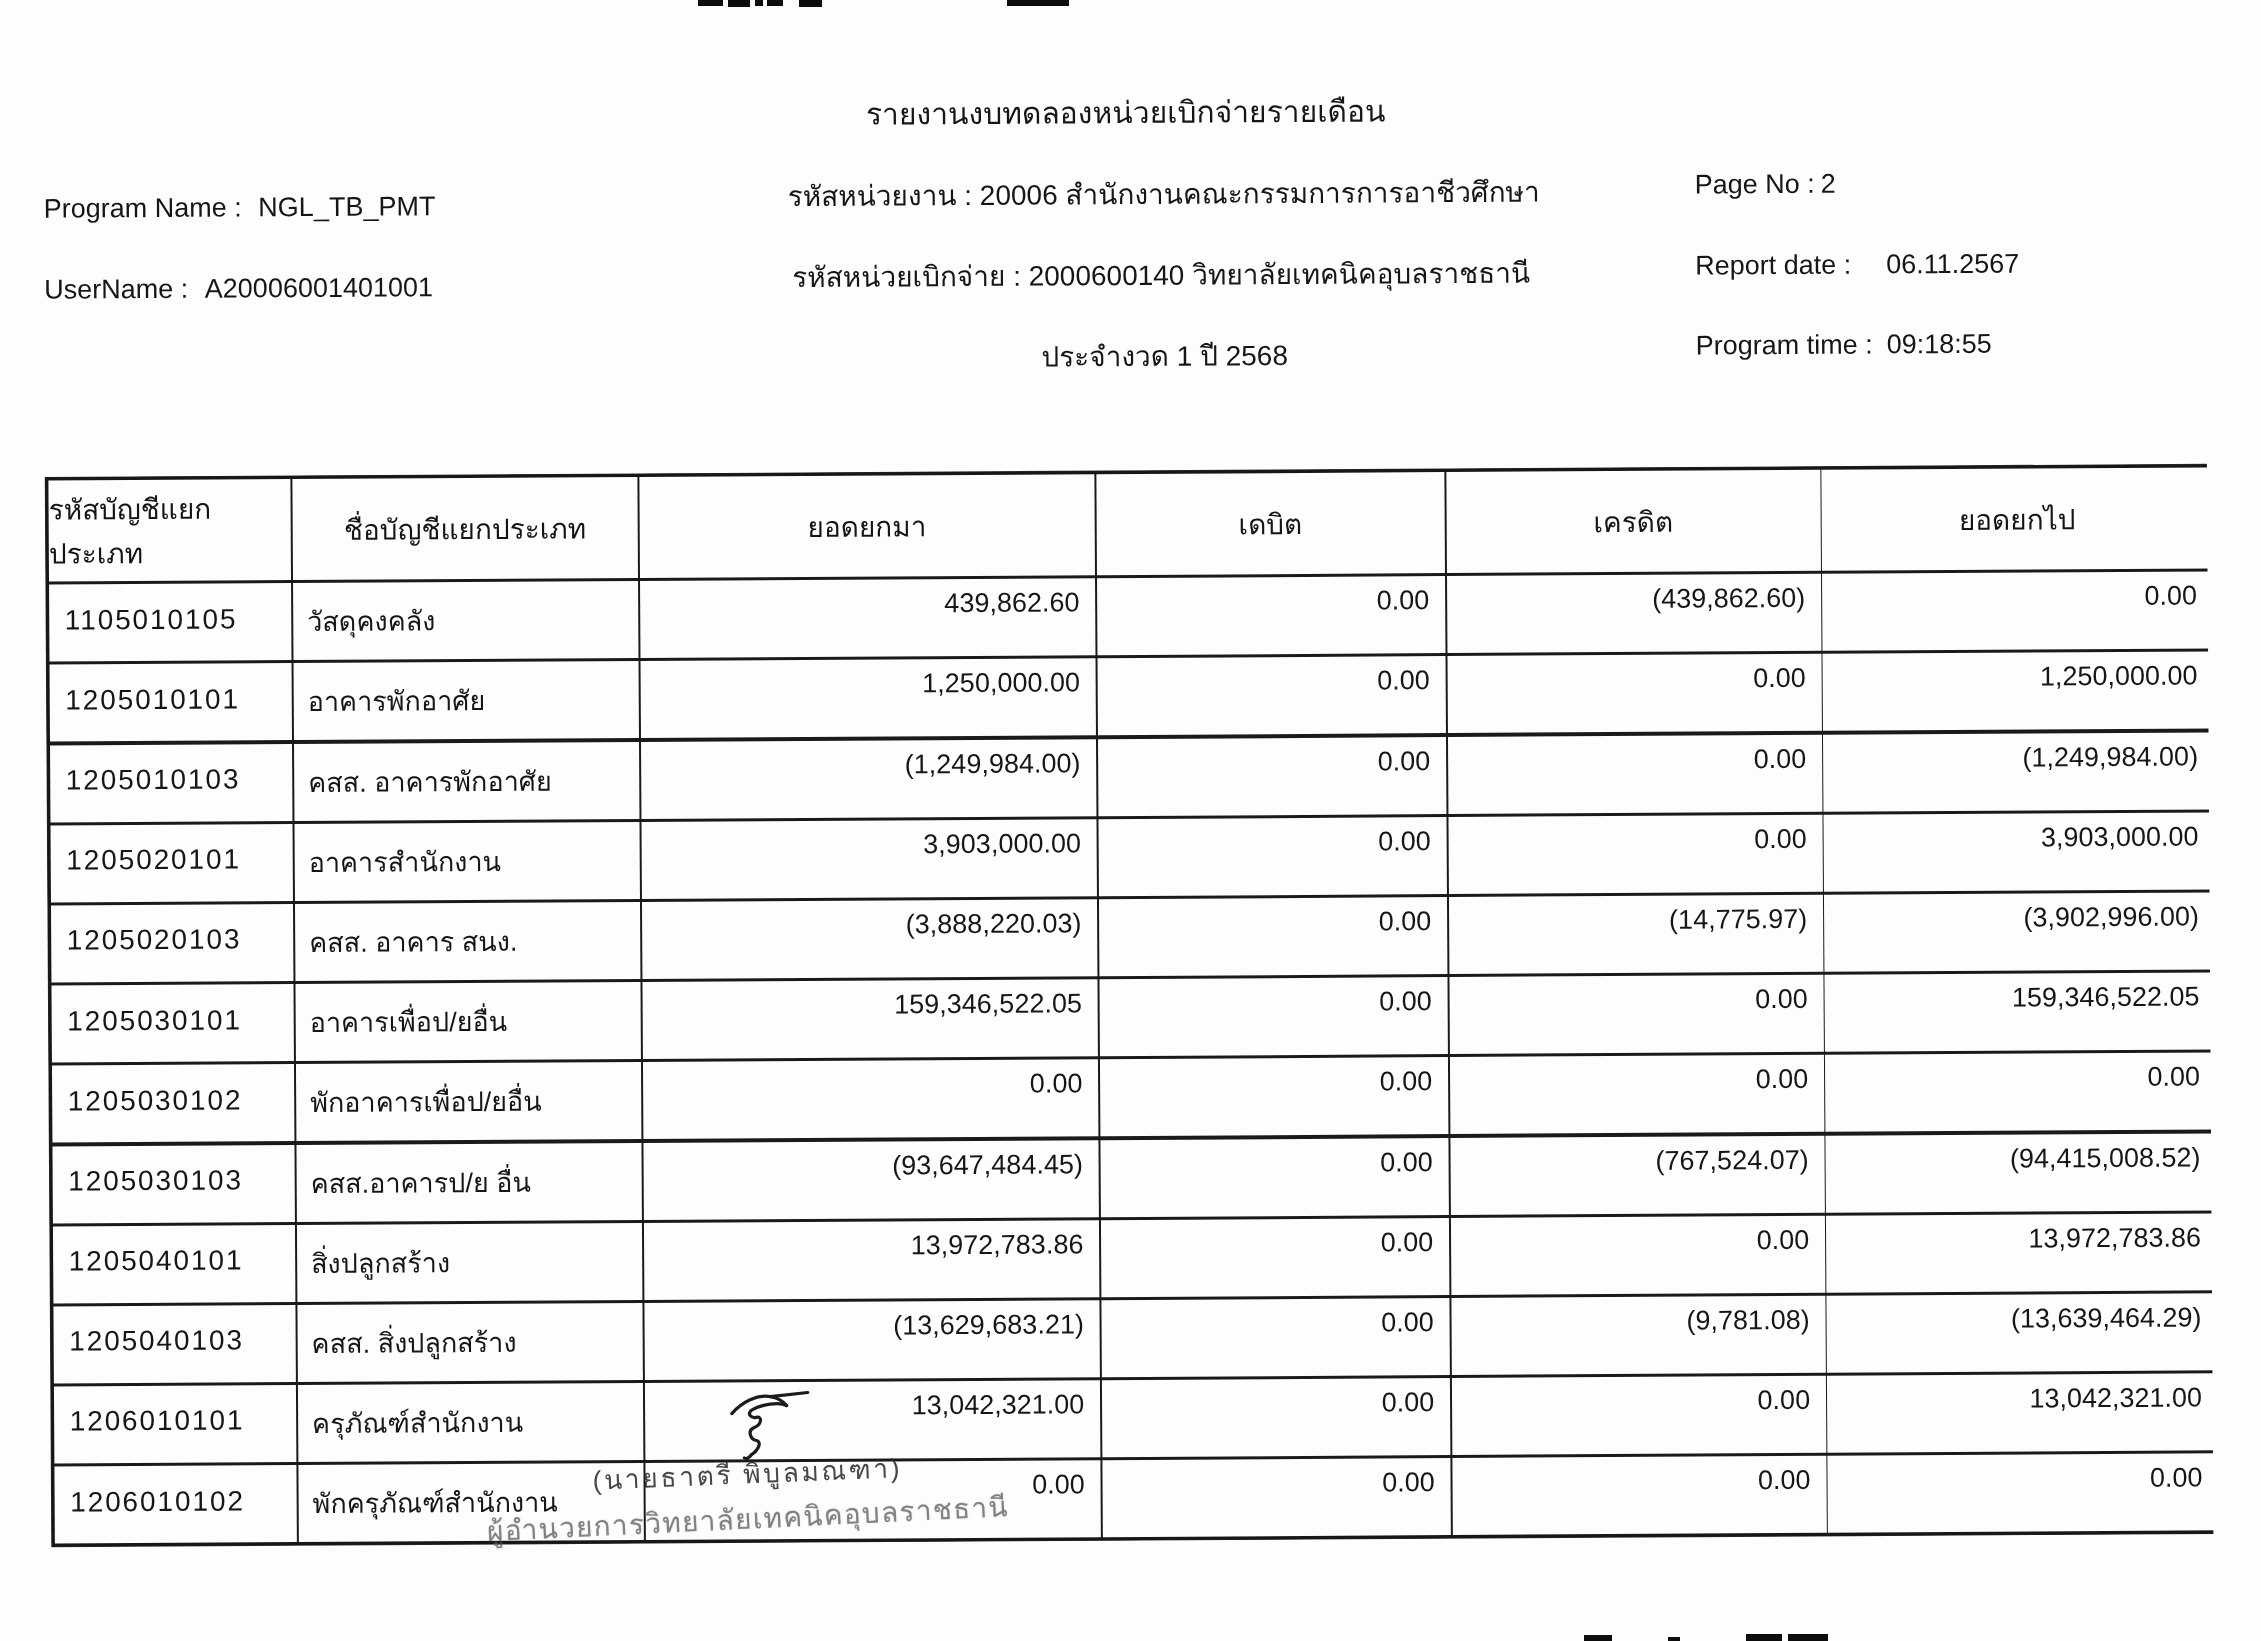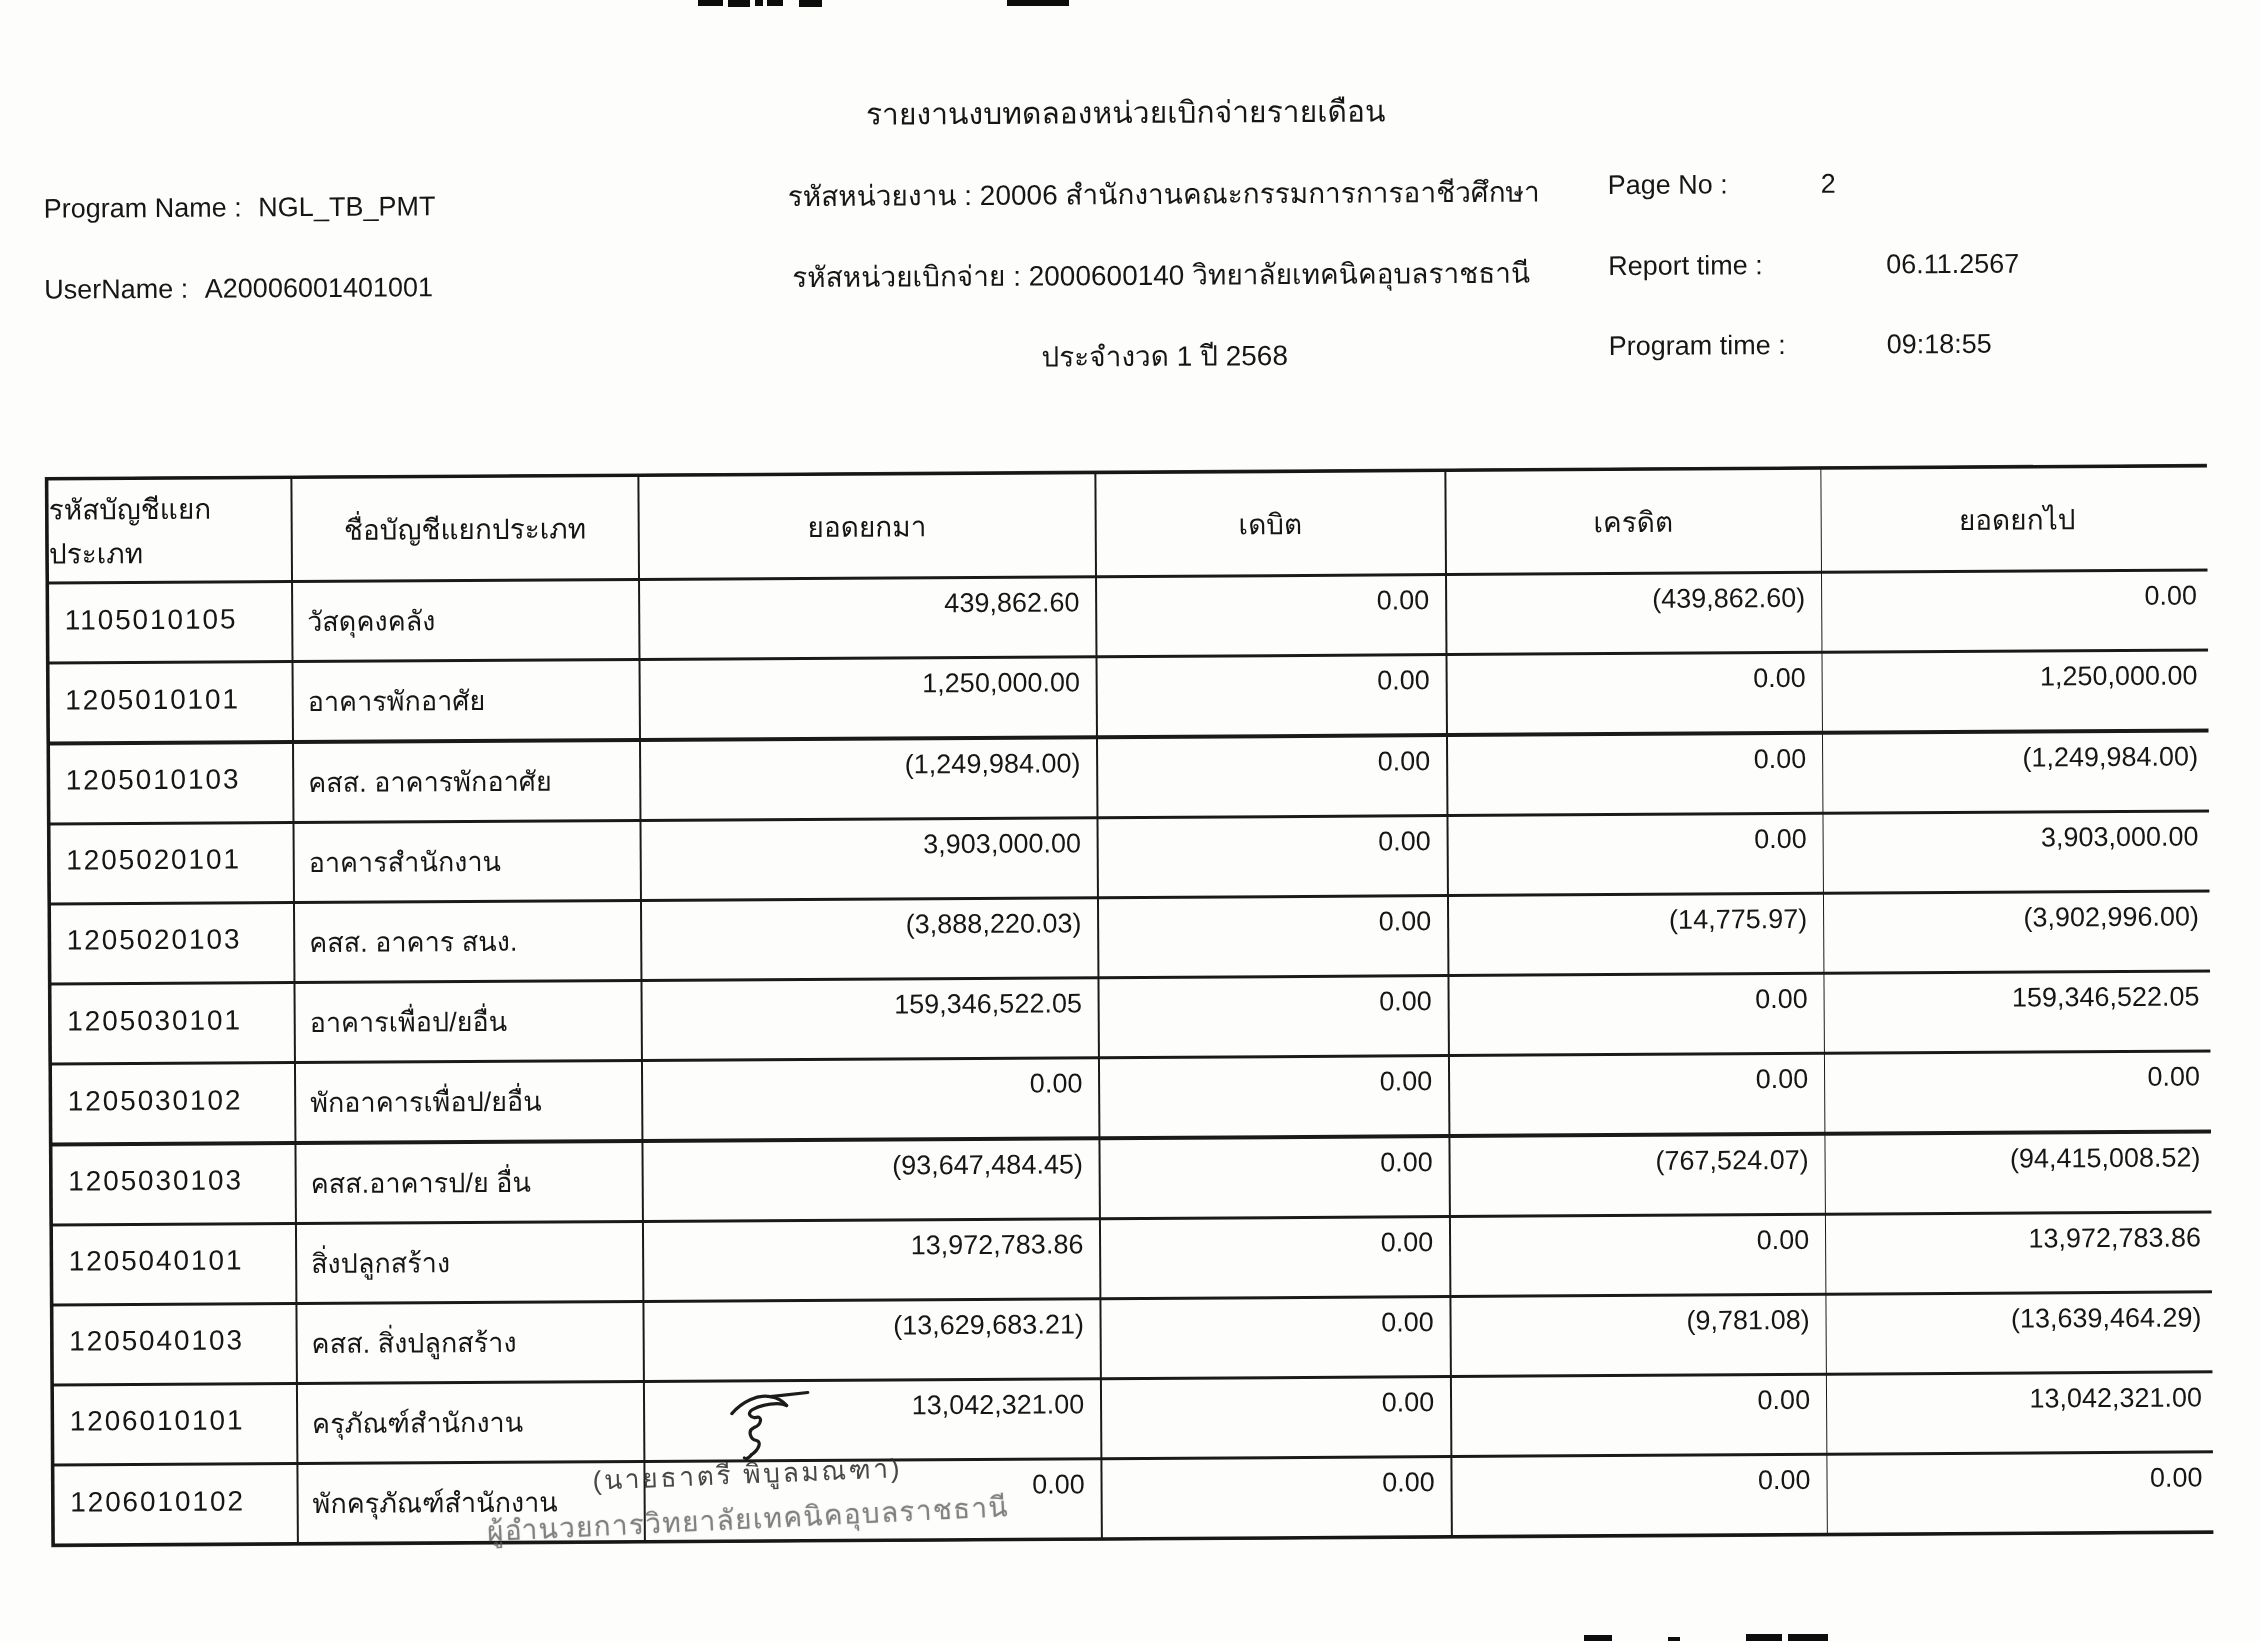--- a/index.html
+++ b/index.html
@@ -13,21 +13,21 @@
     transform:rotate(-0.35deg);transform-origin:50% 55%;
   }
   
   .hline{position:absolute;white-space:nowrap;font-size:27px;color:#161616;}
   .title{left:0;width:2261px;top:89px;text-align:center;font-size:30px;}
   .prog{left:48px;top:187px;}
   .user{left:48px;top:268px;}
   .agency{left:0;width:2336px;top:172px;text-align:center;font-size:28px;}
   .disb{left:0;width:2330px;top:253px;text-align:center;font-size:28px;}
   .period{left:0;width:2336px;top:334px;text-align:center;font-size:28px;}
-  .rlabel{left:1612px;}
+  .rlabel{left:1699px;}
   .rvalue{left:1890px;}
   .r1{top:173px;} .r2{top:254px;} .r3{top:334px;}
   
   .tbl{
     position:absolute;left:48px;top:471px;width:2155px;
     display:grid;
     grid-template-columns:242px 345px 455px 348px 374px 390px;
     grid-template-rows:101px repeat(12,77px);
     gap:3.2px 1.9px;
     background:#1a1a1a;
@@ -80,21 +80,21 @@
     <span>UserName :</span>
     <span style="margin-left:9px;">A20006001401001</span>
   </div>
 
   <div class="hline agency">รหัสหน่วยงาน : 20006 สำนักงานคณะกรรมการการอาชีวศึกษา</div>
   <div class="hline disb">รหัสหน่วยเบิกจ่าย : 2000600140 วิทยาลัยเทคนิคอุบลราชธานี</div>
   <div class="hline period">ประจำงวด 1 ปี 2568</div>
 
   <div class="hline rlabel r1">Page No :</div>
   <div class="hline rvalue r1" style="left:1825px;">2</div>
-  <div class="hline rlabel r2">Report time :</div>
+  <div class="hline rlabel r2">Report date :</div>
   <div class="hline rvalue r2">06.11.2567</div>
   <div class="hline rlabel r3">Program time :</div>
   <div class="hline rvalue r3">09:18:55</div>
 
   <div class="tbl">
     <div class="th">รหัสบัญชีแยกประเภท</div>
     <div class="th">ชื่อบัญชีแยกประเภท</div>
     <div class="th">ยอดยกมา</div>
     <div class="th">เดบิต</div>
     <div class="th">เครดิต</div>

